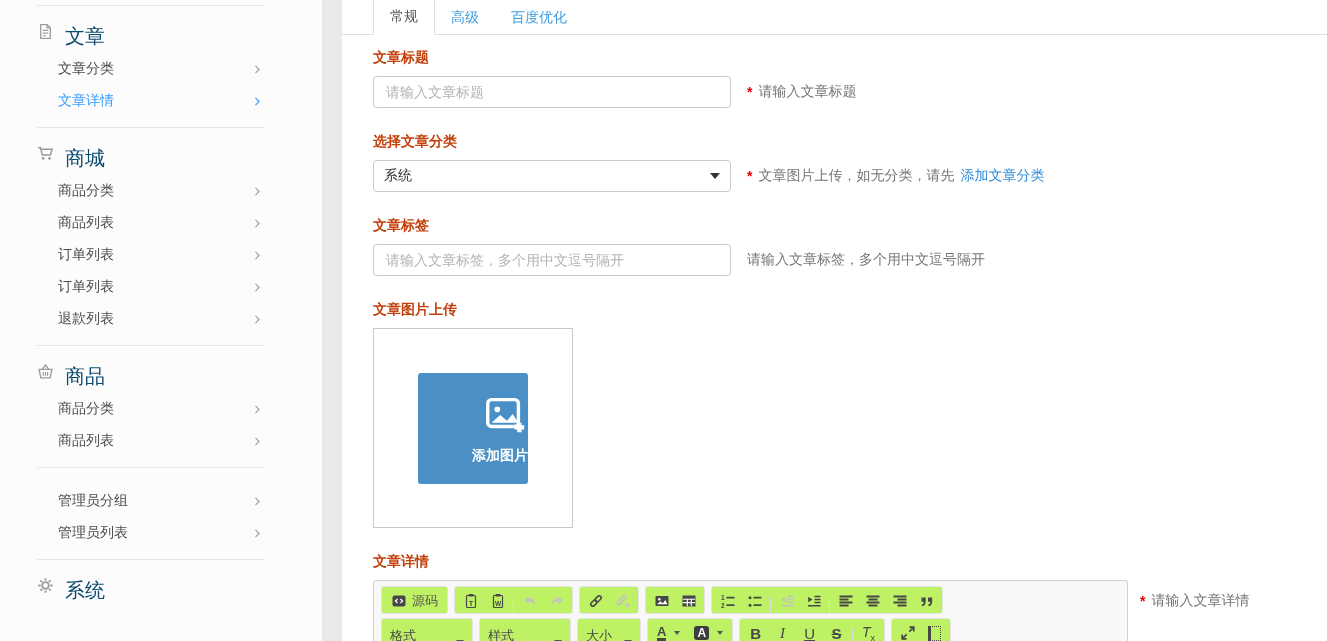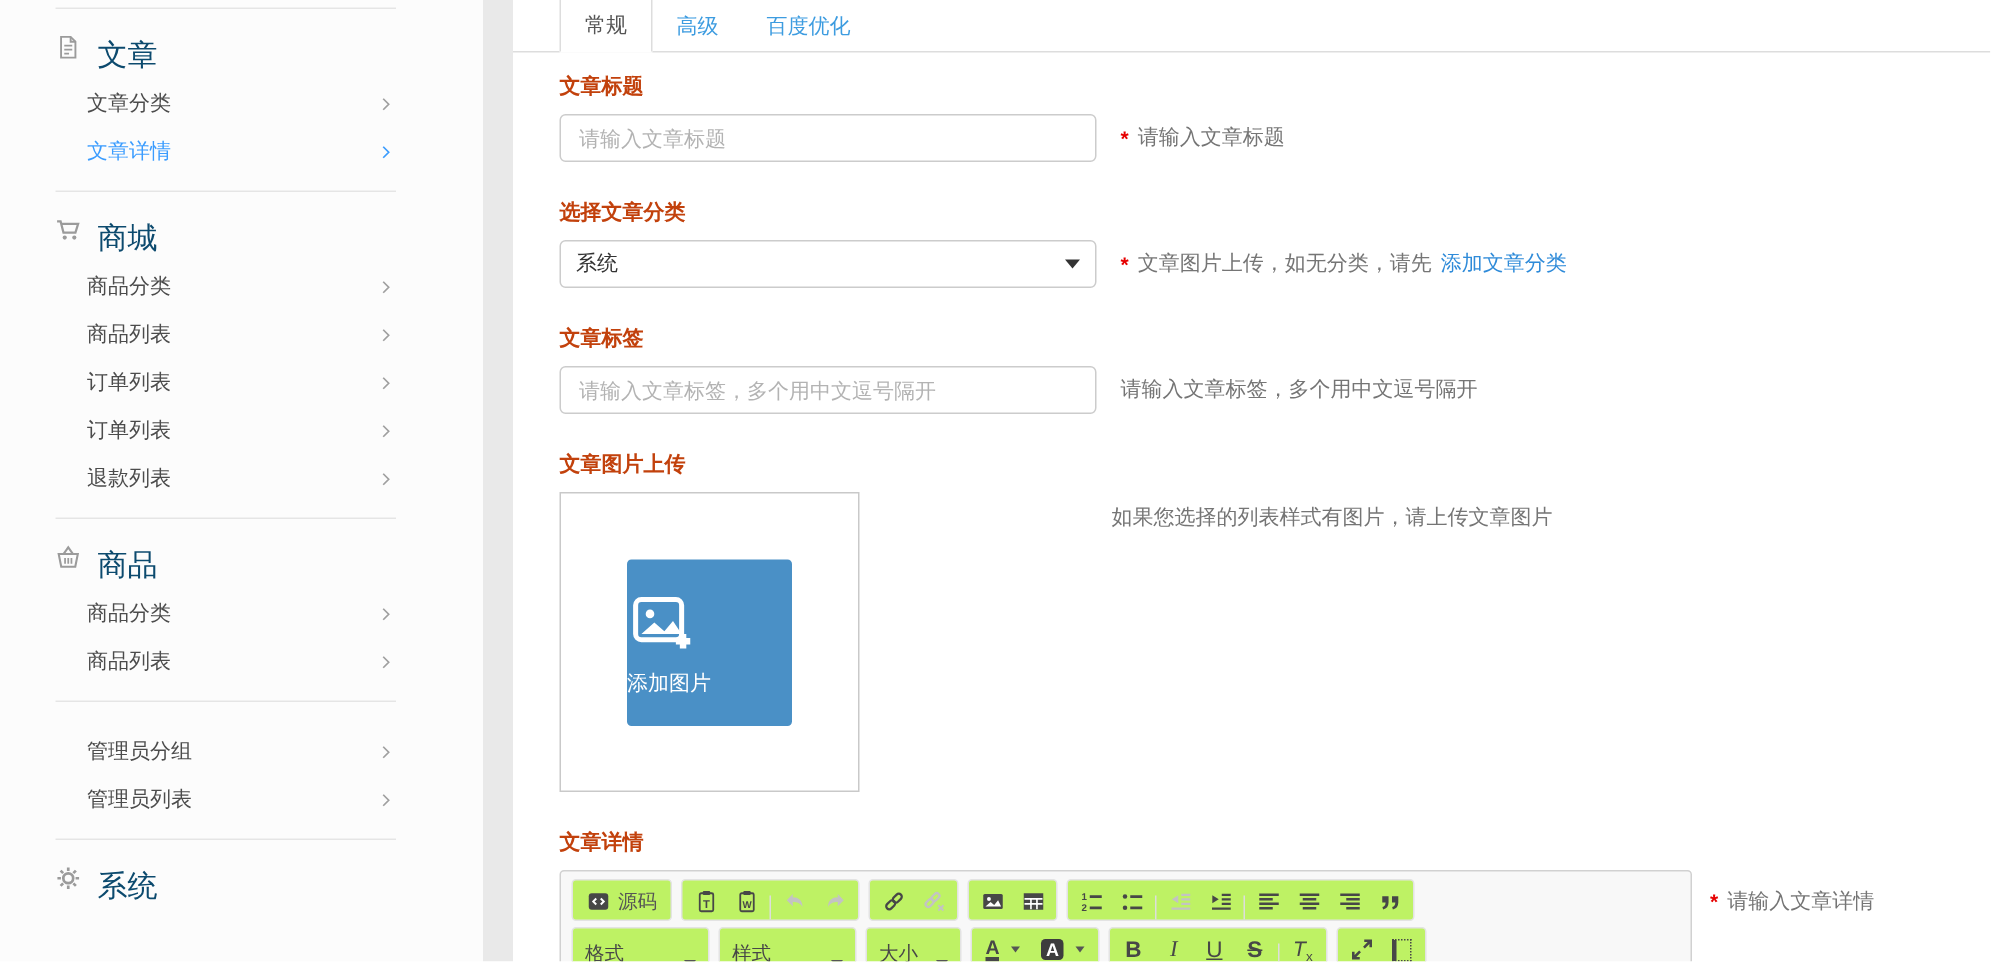--- a/index.html
+++ b/index.html
@@ -34,21 +34,21 @@
   .tinput::placeholder { color:#b3b3b3; }
   .tselect { width:358px; height:32px; border:1px solid #ccc; border-radius:4px; padding:0 10px; display:flex; align-items:center; justify-content:space-between; cursor:pointer; background:#fff; }
   .selcaret { width:0; height:0; border-left:5px solid transparent; border-right:5px solid transparent; border-top:6px solid #333; }
   .hint { margin-left:16px; color:#757575; display:flex; align-items:center; }
   .req { color:#e60000; margin-right:6px; font-weight:bold; }
   .hlink { color:#2f8bd9; margin-left:6px; cursor:pointer; text-decoration:none; }
 
   
   .upload-row { display:flex; align-items:flex-start; }
   .upload-box { width:200px; height:200px; border:1px solid #c9c9c9; display:flex; align-items:center; justify-content:center; background:#fff; }
-  .upload-btn { width:110px; height:111px; background:#4a90c6; border:none; border-radius:3px; color:#fff; display:flex; flex-direction:column; align-items:flex-start; justify-content:center; gap:9px; cursor:pointer; font-family:inherit; font-size:14px; }
+  .upload-btn { width:110px; height:111px; background:#4a90c6; border:none; border-radius:3px; color:#fff; display:flex; flex-direction:column; align-items:flex-end; justify-content:center; gap:9px; cursor:pointer; font-family:inherit; font-size:14px;font-weight:bold; }
   .upload-row .hint { margin-left:168px; margin-top:8px; }
 
   
   .editor-row { display:flex; align-items:flex-start; }
   .editor { width:755px; border:1px solid #d1d1d1; border-radius:3px; background:#f8f8f8; padding:5px 7px 6px 7px; }
   .tbar { display:flex; flex-wrap:wrap; gap:6px; margin-bottom:4px; }
   .tgroup { display:flex; align-items:flex-end; background:#bef264; border:1px solid #e3e3e3; border-radius:3px; height:28px; padding:0 2px; }
   .tbtn { background:transparent; border:none; width:27px; height:24px; display:flex; align-items:center; justify-content:center; color:#474747; cursor:pointer; font-family:inherit; }
   .tbtn.wide { width:auto; padding:0 7px; gap:5px; }
   .tbtn.disabled { color:#c3c3c3; cursor:default; }
@@ -284,23 +284,20 @@
               <svg width="46" height="46" viewBox="0 0 48 48">
                   <rect x="6" y="8" width="32" height="28" rx="4" fill="none" stroke="#fff" stroke-width="3.5"></rect>
                   <circle cx="16" cy="18" r="3" fill="#fff"></circle>
                   <path d="M10 32l9-8 7 6 6-7 6 9z" fill="#fff"></path>
                   <path d="M39 32v10M34 37h10" stroke="#fff" stroke-width="4.5"></path>
                 </svg>
             </span>
             <span>添加图片</span>
           </button>
         </div>
-        <div class="hint">
-          <span>如果您选择的列表样式有图片，请上传文章图片</span>
-        </div>
       </div>
     </div>
 
     <div class="frow">
       <div class="flabel">文章详情</div>
       <div class="editor-row">
         <div class="editor">
 
           <div class="tbar">
             <div class="tgroup">

